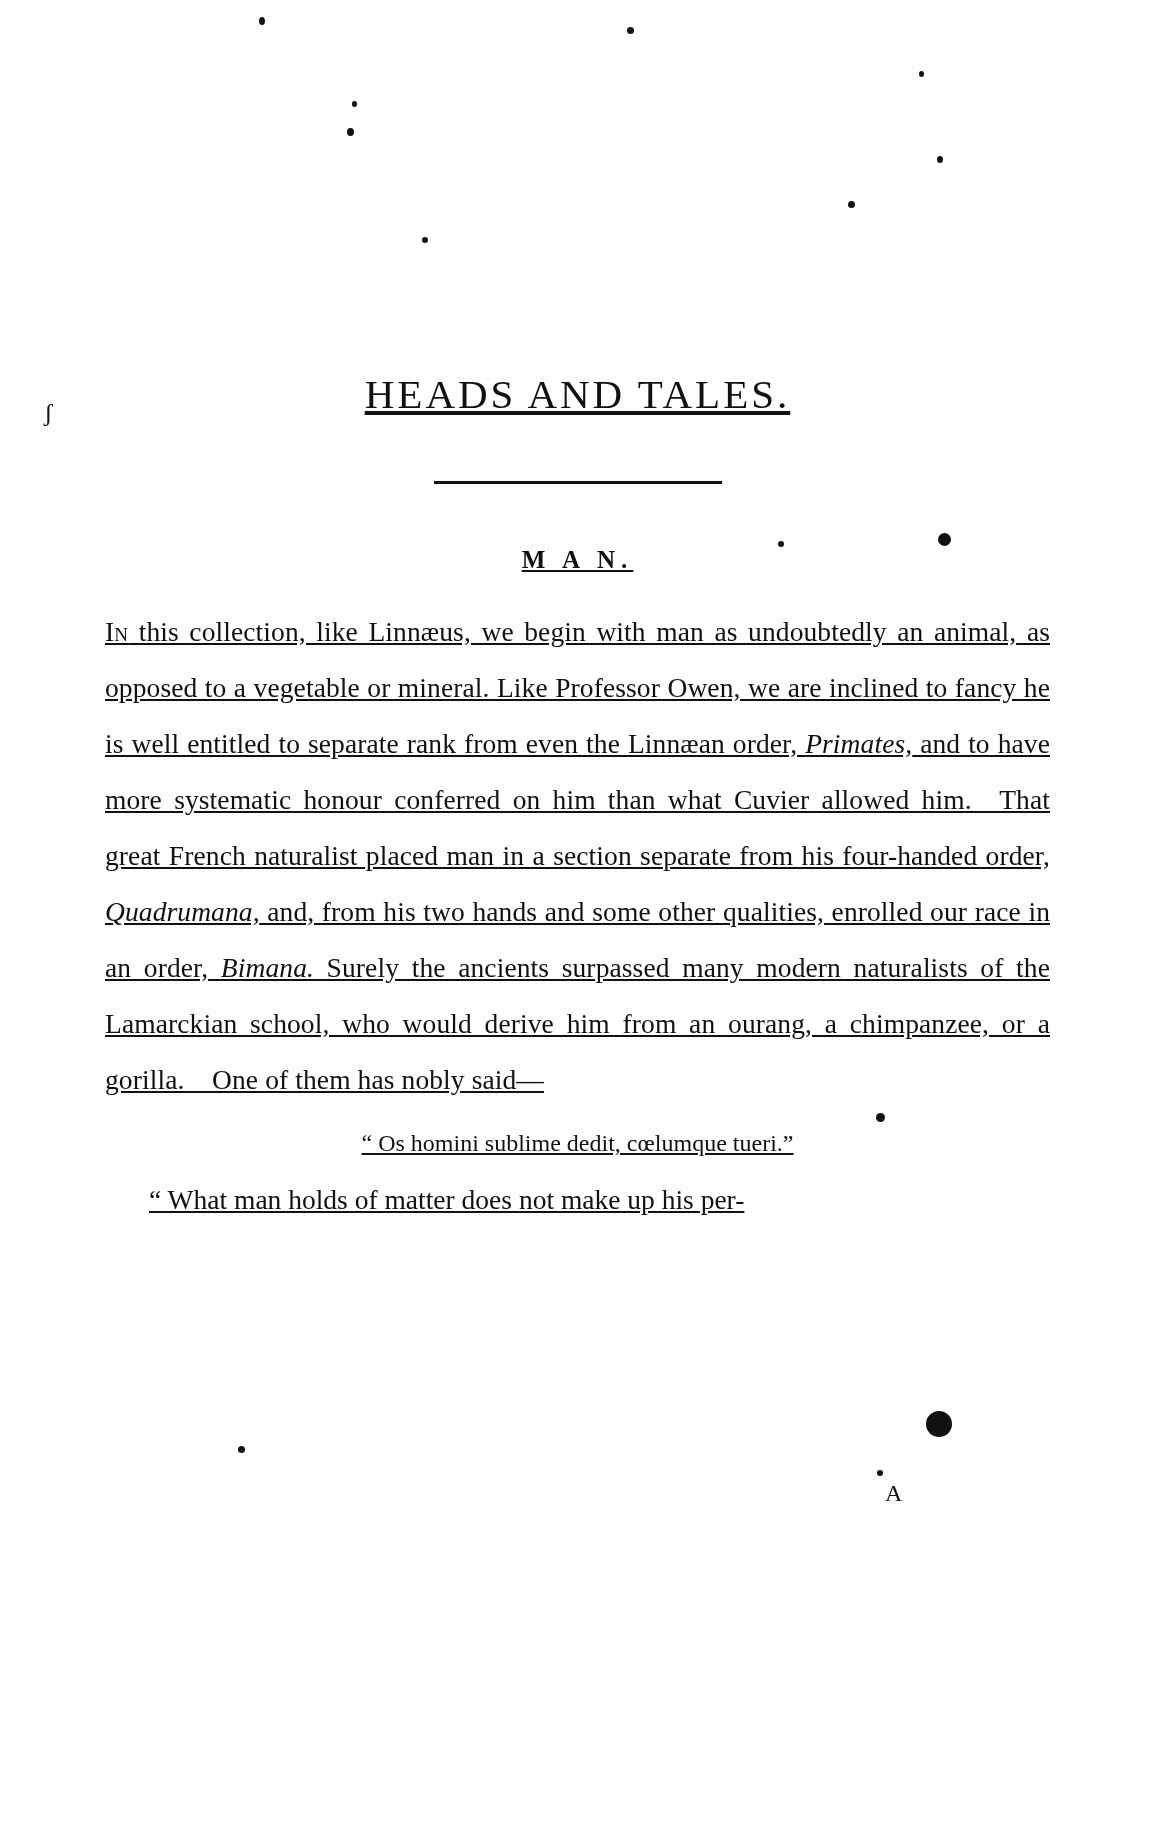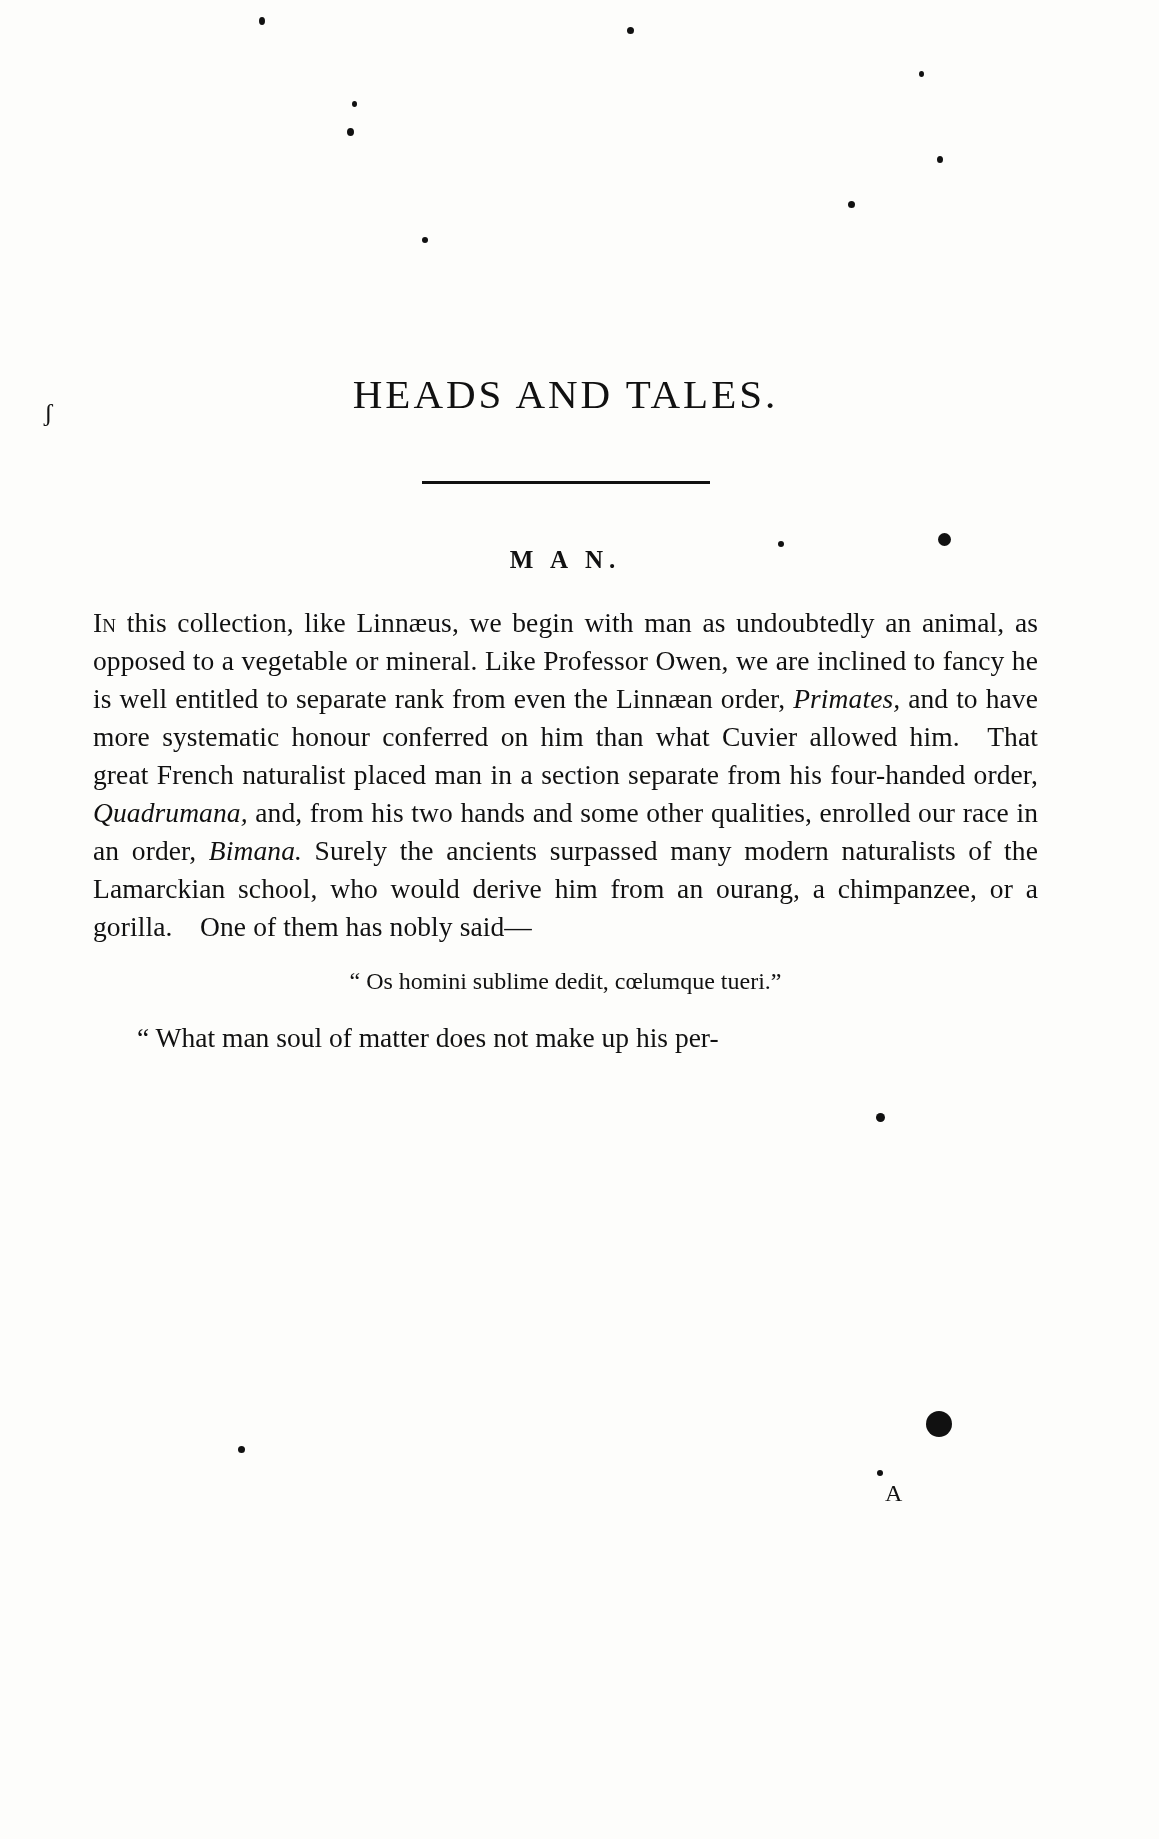--- a/index.html
+++ b/index.html
@@ -25,23 +25,24 @@
   
   .speck {
     position: absolute;
     background: #111;
     border-radius: 50%;
   }
 
   
   .content {
     position: absolute;
-    left: 93px;
+    left: 105px;
     top: 0;
     width: 945px;
+    text-decoration: underline;
   }
 
   .book-title {
     text-align: center;
     font-size: 41px;
     letter-spacing: 3px;
     font-weight: 400;
     margin-top: 370px;
     font-family: "Liberation Serif", serif;
   }
@@ -56,21 +57,21 @@
   .chapter-title {
     text-align: center;
     font-size: 25px;
     letter-spacing: 6px;
     margin-top: 62px;
     font-family: "Liberation Serif", serif;
   }
 
   p.body {
     font-size: 27.5px;
-    line-height: 38px;
+    line-height: 56px;
     text-align: justify;
     margin: 0;
     letter-spacing: 0.1px;
   }
 
   p.first {
     margin-top: 30px;
   }
 
   .smallcaps {
@@ -136,19 +137,19 @@
 
     <div class="rule"></div>
 
     <h2 class="chapter-title">M A N.</h2>
 
     <p class="body first"><span class="smallcaps">In</span><span> this collection, like Linnæus, we begin with man as undoubtedly an animal, as opposed to a vegetable or mineral. Like Professor Owen, we are inclined to fancy he is well entitled to separate rank from even the Linnæan order, </span><span class="ital">Primates,</span><span> and to have more systematic honour conferred on him than what Cuvier allowed him. That great French naturalist placed man in a section separate from his four-handed order, </span><span class="ital">Quadrumana,</span><span> and, from his two hands and some other qualities, enrolled our race in an order, </span><span class="ital">Bimana.</span><span> Surely the ancients surpassed many modern naturalists of the Lamarckian school, who would derive him from an ourang, a chimpanzee, or a gorilla. One of them has nobly said—</span></p>
 
     <p class="quote-center">“ Os homini sublime dedit, cœlumque tueri.”</p>
 
 
-    <p class="quote-indent">“ What man soul of matter does not make up his per-</p>
+    <p class="quote-indent">“ What man holds of matter does not make up his per-</p>
 
   </div>
 
   <div class="sig">A</div>
 
 </div>
 
 </body></html>

